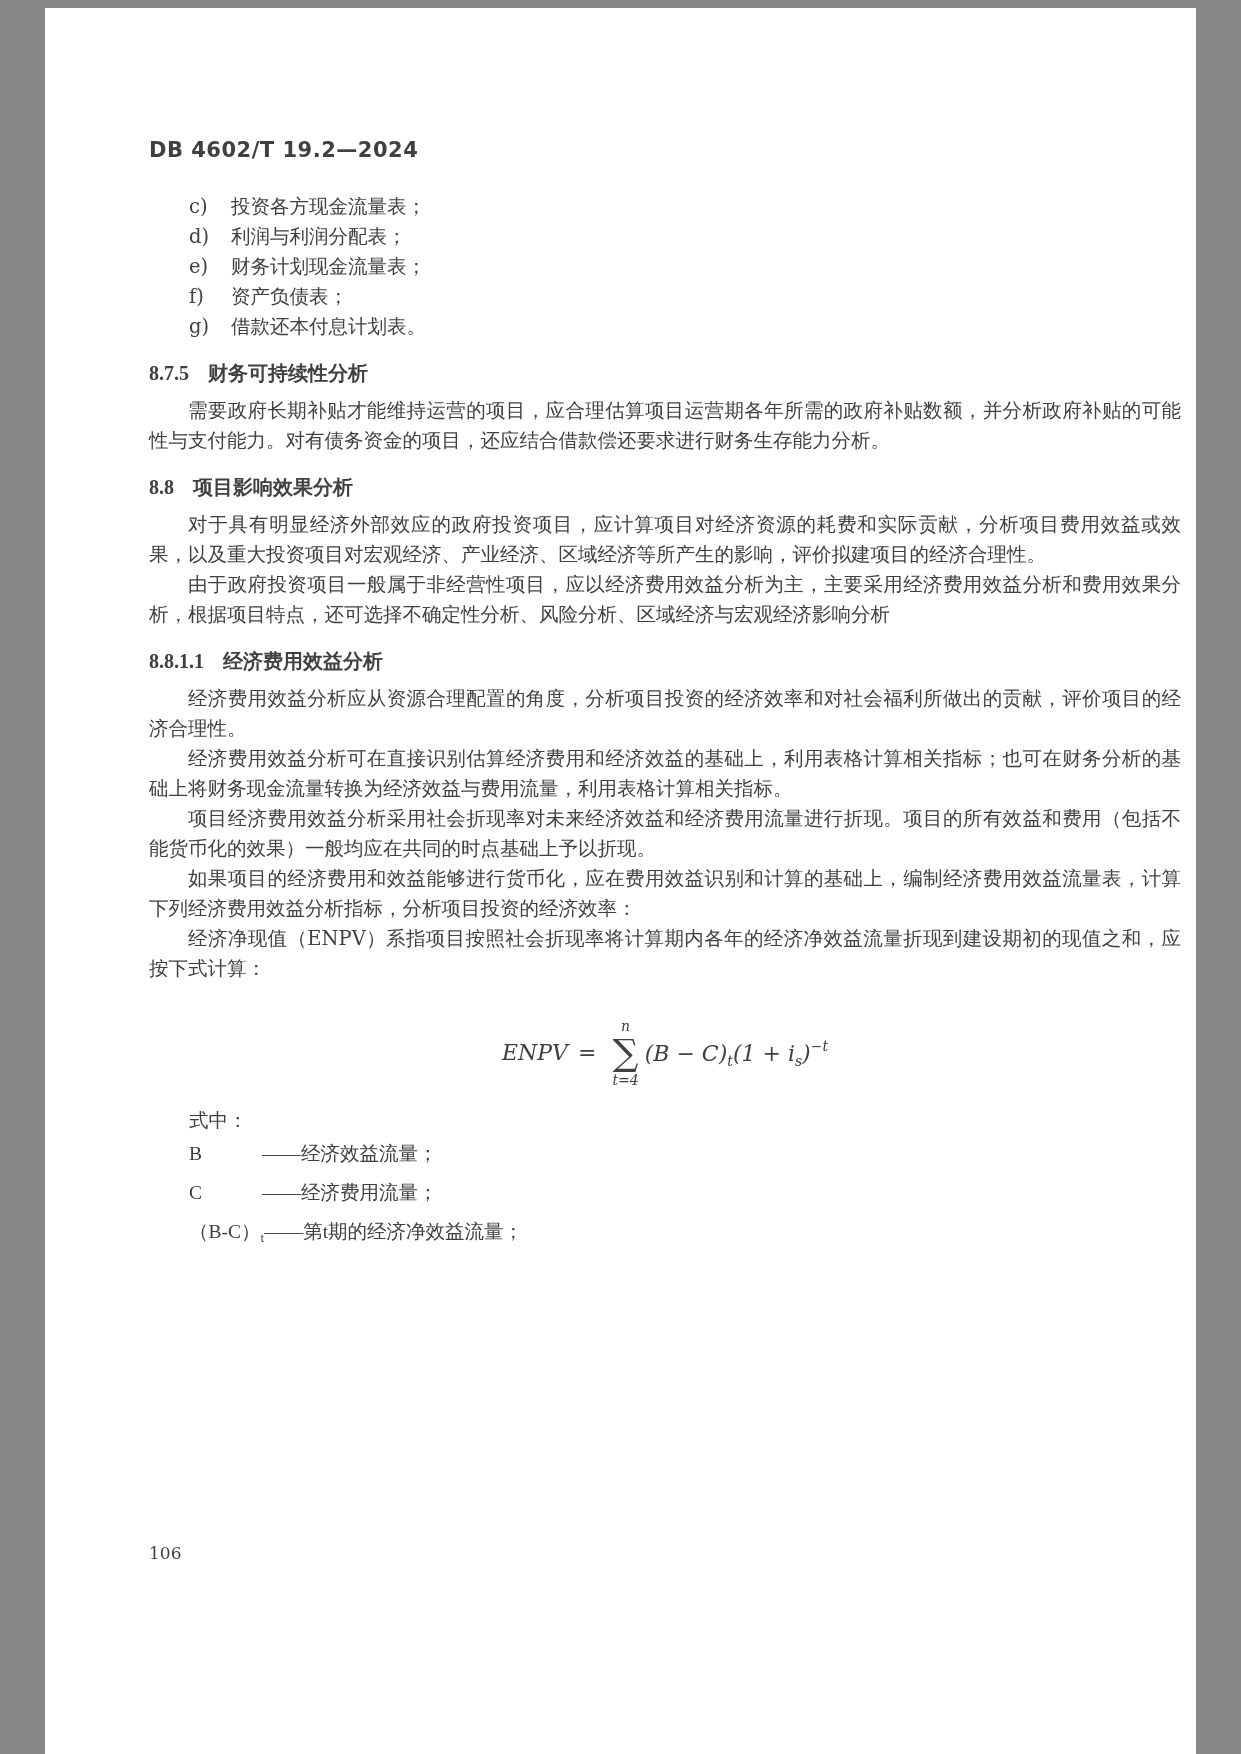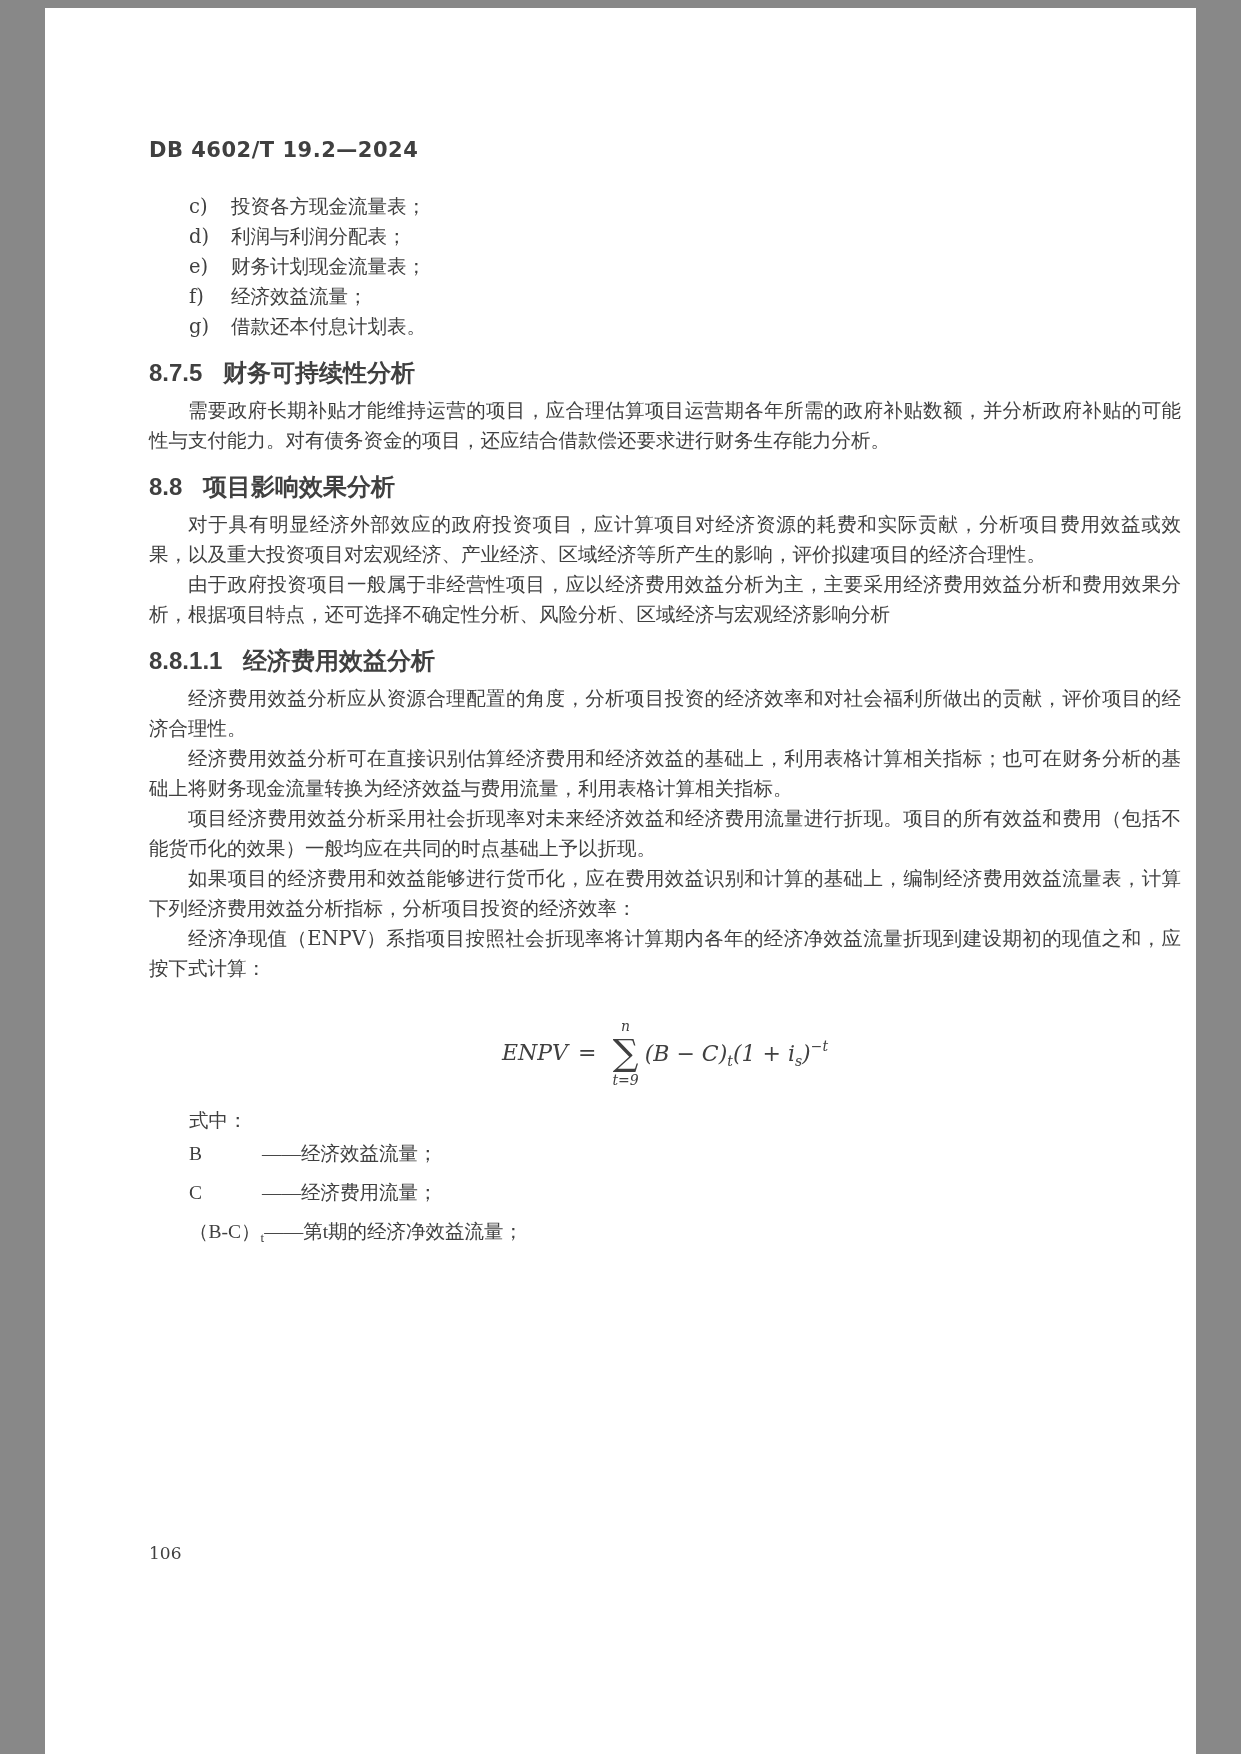--- a/index.html
+++ b/index.html
@@ -29,22 +29,22 @@
     left:104px;
     width:1032px;
     font-size:19.5px;
     line-height:30px;
     text-align:justify;
   }
   .letter-list { list-style:none; }
   .letter-item { display:flex; padding-left:40px; line-height:30px; }
   .letter-label { flex:0 0 42px; }
   .sec {
-    font-family:Liberation Sans, sans-serif;
-    font-size:24px;
+    font-family:Liberation Serif, serif;
+    font-size:20px;
     font-weight:bold;
     line-height:30px;
     margin:16px 0 8px 0;
     text-align:left;
   }
   .sec .sec-num { margin-right:14px; }
   .para { text-indent:2em; }
   .formula {
     margin:34px 0 16px 0;
     text-align:center;
@@ -95,21 +95,21 @@
       <li class="letter-item">
         <span class="letter-label">d)</span>
         <span class="letter-text">利润与利润分配表；</span>
       </li>
       <li class="letter-item">
         <span class="letter-label">e)</span>
         <span class="letter-text">财务计划现金流量表；</span>
       </li>
       <li class="letter-item">
         <span class="letter-label">f)</span>
-        <span class="letter-text">经济效益流量；</span>
+        <span class="letter-text">资产负债表；</span>
       </li>
       <li class="letter-item">
         <span class="letter-label">g)</span>
         <span class="letter-text">借款还本付息计划表。</span>
       </li>
     </ul>
 
     <h3 class="sec">
       <span class="sec-num">8.7.5</span>
       <span class="sec-title">财务可持续性分析</span>
@@ -133,21 +133,21 @@
     <p class="para">项目经济费用效益分析采用社会折现率对未来经济效益和经济费用流量进行折现。项目的所有效益和费用（包括不能货币化的效果）一般均应在共同的时点基础上予以折现。</p>
     <p class="para">如果项目的经济费用和效益能够进行货币化，应在费用效益识别和计算的基础上，编制经济费用效益流量表，计算下列经济费用效益分析指标，分析项目投资的经济效率：</p>
     <p class="para">经济净现值（ENPV）系指项目按照社会折现率将计算期内各年的经济净效益流量折现到建设期初的现值之和，应按下式计算：</p>
 
     <div class="formula">
       <span class="f-var">ENPV</span>
       <span class="f-eq">=</span>
       <span class="f-sum">
         <span class="f-sum-upper">n</span>
         <span class="f-sum-sym">∑</span>
-        <span class="f-sum-lower">t=9</span>
+        <span class="f-sum-lower">t=4</span>
       </span>
       <span class="f-term"><span>(B − C)</span><span class="f-sub">t</span><span>(1 + i</span><span class="f-sub">s</span><span>)</span><span class="f-sup">−t</span></span>
     </div>
 
     <div class="where">
       <div class="where-label">式中：</div>
       <div class="where-row">
         <span class="where-term"><span>B</span><span class="where-sub"></span></span>
         <span class="where-desc">——经济效益流量；</span>
       </div>

